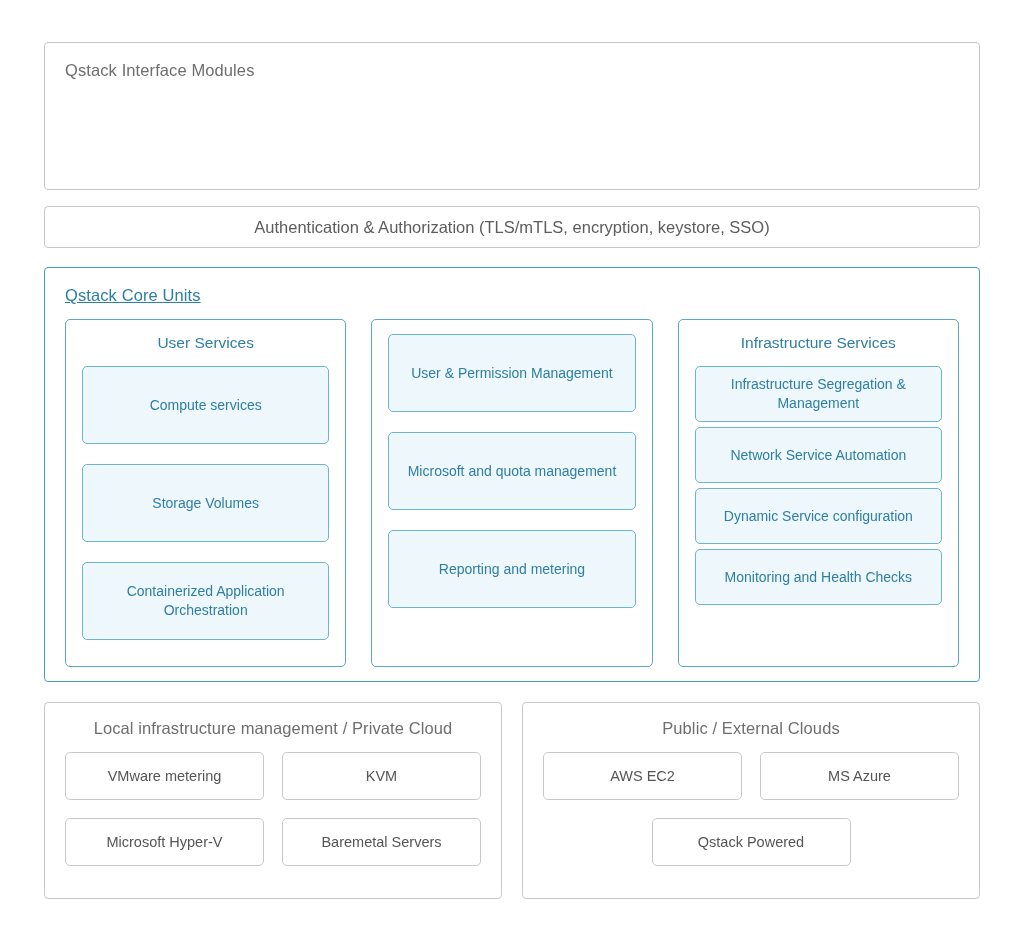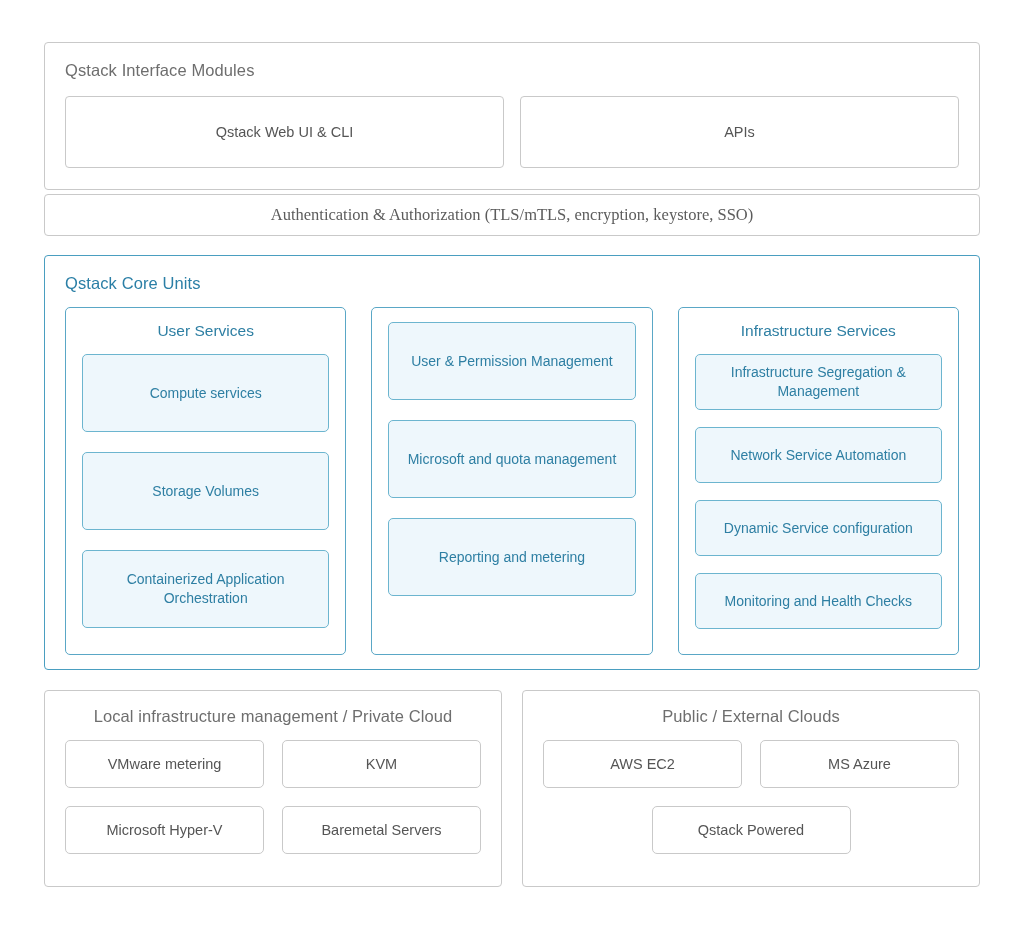--- a/index.html
+++ b/index.html
@@ -67,37 +67,36 @@
     box-sizing: border-box;
     border: 1px solid #c9c9c9;
     border-radius: 4px;
     background: #ffffff;
     font-size: 14.5px;
     color: #555555;
   }
 
   
   .auth-bar {
-    margin-top: 4px;
+    margin-top: 16px;
     height: 42px;
     display: flex;
     align-items: center;
     justify-content: center;
     font-size: 16.5px;
     color: #5c5c5c;
-    font-family: Liberation Serif, serif;
   }
 
   
   .core-section {
     margin-top: 19px;
     height: 415px;
     padding: 12px 20px 18px 20px;
   }
-  .core-section .panel-title-teal { margin: 6px 0 0 0; }
+  .core-section .panel-title-teal { margin: 6px 0 0 0; text-decoration: underline; }
   .core-columns {
     display: flex;
     gap: 25px;
     margin-top: 14px;
   }
   .core-col {
     flex: 1;
     box-sizing: border-box;
     border: 1px solid #5aa7c6;
     border-radius: 5px;
@@ -120,21 +119,21 @@
     align-items: center;
     justify-content: center;
     text-align: center;
     font-size: 14px;
     line-height: 1.35;
     color: #2e7fa3;
     padding: 4px 8px;
   }
   .core-col.tall .svc-card { height: 78px; margin-bottom: 20px; }
   .core-col.tall .svc-card:last-child { margin-bottom: 0; }
-  .core-col.compact .svc-card { height: 56px; margin-bottom: 17px; }
+  .core-col.compact .svc-card { height: 56px; margin-bottom: 5px; }
   .core-col.compact .svc-card:last-child { margin-bottom: 12px; }
 
   
   .bottom-row {
     display: flex;
     gap: 20px;
     margin-top: 20px;
     height: 197px;
   }
   .bottom-section {
@@ -171,24 +170,20 @@
     margin-right: auto;
   }
 </style>
 </head>
 <body>
 
 <div class="page">
 
   <section class="panel interface-section">
     <div class="panel-title-grey">Qstack Interface Modules</div>
-    <div class="interface-row">
-      <div class="interface-tile">Qstack Web UI &amp; CLI</div>
-      <div class="interface-tile">APIs</div>
-    </div>
   </section>
 
   <section class="panel auth-bar">Authentication &amp; Authorization (TLS/mTLS, encryption, keystore, SSO)</section>
 
   <section class="panel-teal core-section">
     <div class="panel-title-teal">Qstack Core Units</div>
 
     <div class="core-columns">
 
       <div class="core-col tall">

